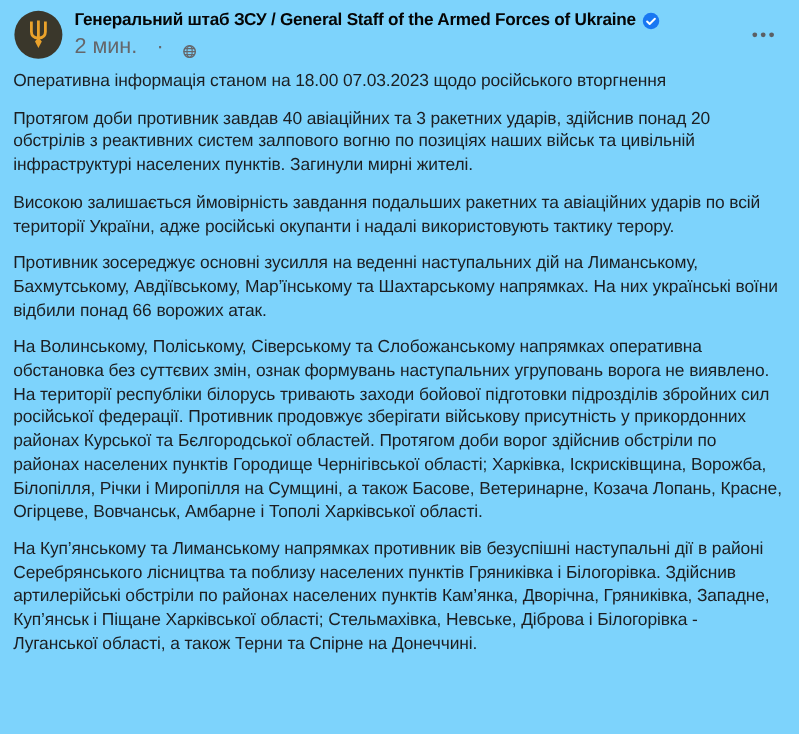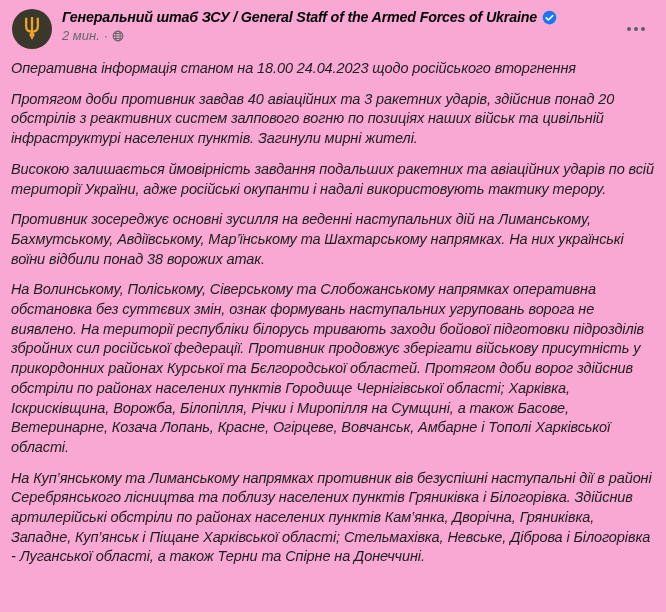--- a/index.html
+++ b/index.html
@@ -3,21 +3,21 @@
 <meta charset="utf-8">
 <style>
   * { margin: 0; padding: 0; box-sizing: border-box; }
   html, body { background: #ffffff; }
   body {
     width: 666px; height: 612px;
     overflow: hidden;
     font-family: "Liberation Sans", "DejaVu Sans", sans-serif;
     color: #1c1e21;
   }
-  .post { width: 666px; height: 612px; background: #f9a8d4; font-style: italic; }
+  .post { width: 666px; height: 612px; background: #7dd3fc; }
 
   
   .post-header {
     display: flex;
     align-items: flex-start;
     padding: 9px 14px 4px 12px;
     position: relative;
   }
   .avatar {
     width: 40px; height: 40px;
@@ -36,22 +36,22 @@
     font-size: 14.3px;
     font-weight: bold;
     color: #050505;
     text-decoration: none;
     letter-spacing: -0.2px;
     cursor: pointer;
   }
   .verified { display: inline-flex; flex: 0 0 auto; }
   .sub-row {
     margin-top: 3px;
-    display: flex; align-items: center; gap: 4px;
-    font-size: 13px;
+    display: flex; align-items: flex-end; gap: 16px;
+    font-size: 18px;
     color: #65676b;
   }
   .timestamp { color: #65676b; text-decoration: none; cursor: pointer; }
   .sep-dot { color: #65676b; }
   .globe { display: inline-flex; margin-top: 1px; }
   .menu-btn {
     position: absolute;
     right: 14px; top: 16px;
     width: 32px; height: 26px;
     display: flex; align-items: center; justify-content: center;
@@ -121,21 +121,21 @@
     <div class="menu-btn" title="">
       <span style="display:flex;gap:3px;">
         <i></i>
           <i></i>
           <i></i>
       </span>
     </div>
   </div>
 
   <div class="post-body">
-    <p>Оперативна інформація станом на 18.00 24.04.2023 щодо російського вторгнення</p>
+    <p>Оперативна інформація станом на 18.00 07.03.2023 щодо російського вторгнення</p>
     <p>Протягом доби противник завдав 40 авіаційних та 3 ракетних ударів,  здійснив понад 20 обстрілів з реактивних систем залпового вогню по позиціях наших військ та цивільній інфраструктурі населених пунктів. Загинули мирні жителі.</p>
     <p>Високою залишається ймовірність завдання подальших ракетних та авіаційних ударів по всій території України, адже російські окупанти і надалі використовують тактику терору.</p>
-    <p>Противник зосереджує основні зусилля на веденні наступальних дій на Лиманському, Бахмутському, Авдіївському, Мар’їнському та Шахтарському напрямках. На них українські воїни відбили понад 38 ворожих атак.</p>
+    <p>Противник зосереджує основні зусилля на веденні наступальних дій на Лиманському, Бахмутському, Авдіївському, Мар’їнському та Шахтарському напрямках. На них українські воїни відбили понад 66 ворожих атак.</p>
     <p>На Волинському, Поліському, Сіверському та Слобожанському напрямках оперативна обстановка без суттєвих змін, ознак формувань наступальних угруповань ворога не виявлено. На території республіки білорусь тривають заходи бойової підготовки підрозділів збройних сил російської федерації. Противник продовжує зберігати військову присутність у прикордонних районах Курської та Бєлгородської областей. Протягом доби ворог здійснив обстріли по районах населених пунктів Городище Чернігівської області; Харківка, Іскрисківщина, Ворожба, Білопілля, Річки і Миропілля на Сумщині, а також  Басове, Ветеринарне, Козача Лопань, Красне, Огірцеве, Вовчанськ, Амбарне і Тополі Харківської області.</p>
     <p>На Куп’янському та Лиманському напрямках противник вів безуспішні наступальні дії в районі Серебрянського лісництва та поблизу населених пунктів Гряниківка і Білогорівка. Здійснив артилерійські обстріли по районах населених пунктів Кам’янка, Дворічна, Гряниківка, Западне, Куп’янськ і Піщане Харківської області; Стельмахівка, Невське, Діброва і Білогорівка - Луганської області, а також Терни та Спірне на Донеччині.</p>
   </div>
 
 </div>
 
 </body></html>

